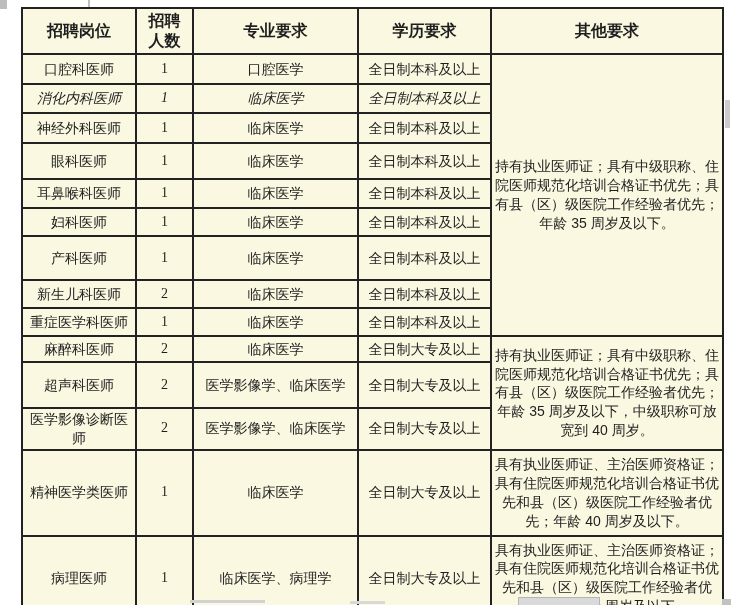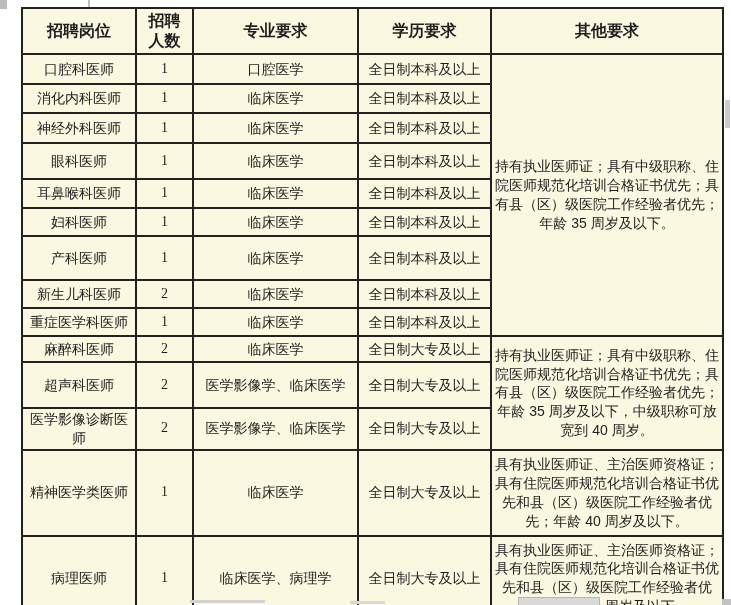--- a/index.html
+++ b/index.html
@@ -90,21 +90,21 @@
       </tr>
     </thead>
     <tbody id="table-body">
         <tr style="height: 30px;">
           <td>口腔科医师</td>
           <td class="count-cell">1</td>
           <td>口腔医学</td>
           <td>全日制本科及以上</td>
           <td rowspan="9" class="other-cell">持有执业医师证；具有中级职称、住院医师规范化培训合格证书优先；具有县（区）级医院工作经验者优先；年龄 35 周岁及以下。</td>
         </tr>
-        <tr style="height: 29px;">
+        <tr style="height: 29px; font-style: italic;">
           <td>消化内科医师</td>
           <td class="count-cell">1</td>
           <td>临床医学</td>
           <td>全日制本科及以上</td>
         </tr>
         <tr style="height: 30px;">
           <td>神经外科医师</td>
           <td class="count-cell">1</td>
           <td>临床医学</td>
           <td>全日制本科及以上</td>

